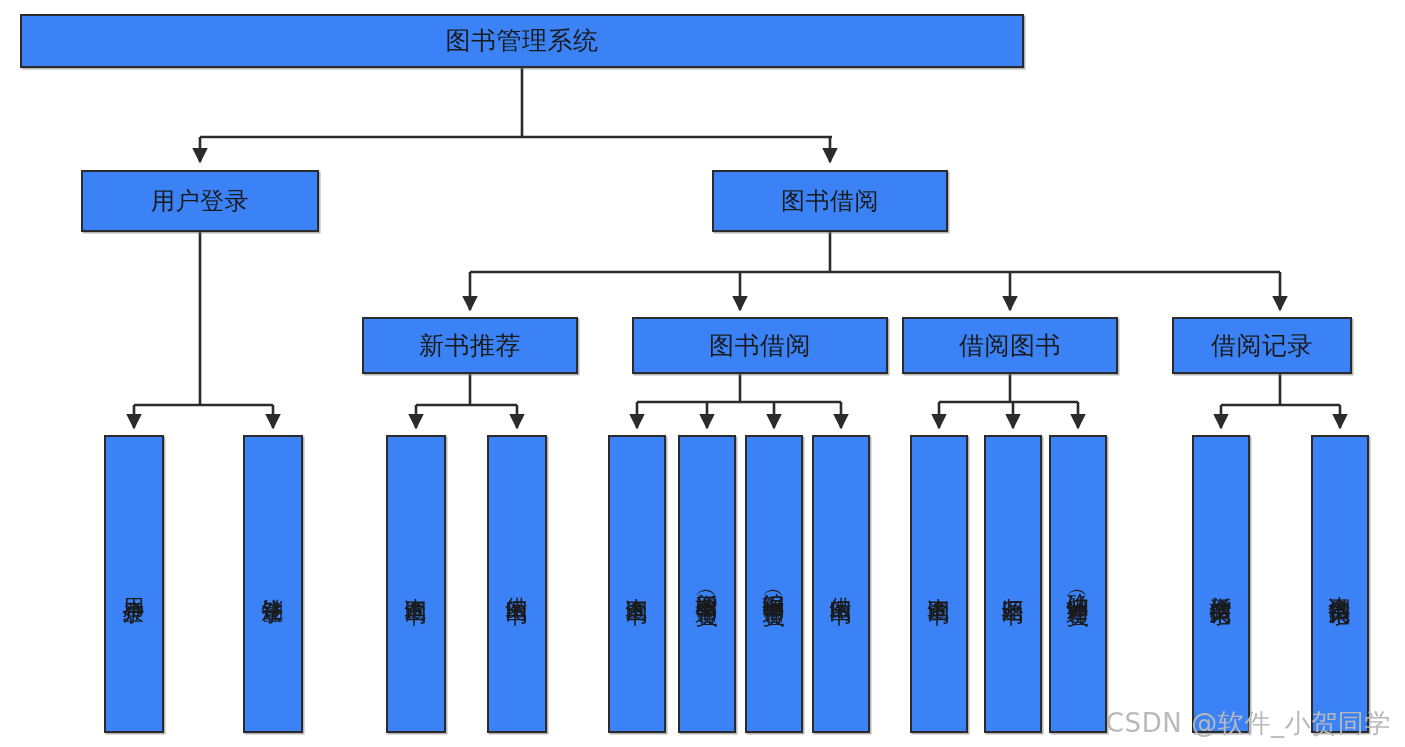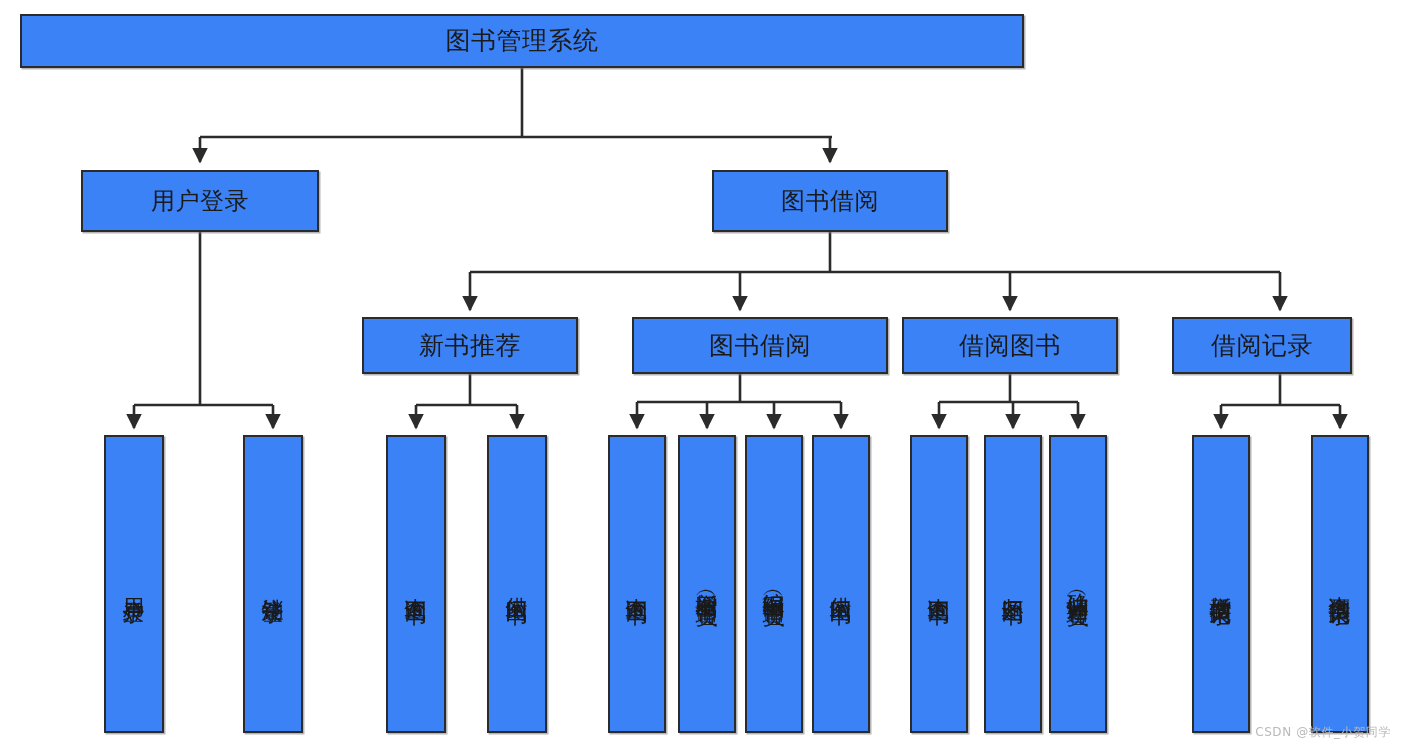--- a/index.html
+++ b/index.html
@@ -60,21 +60,21 @@
   }
   .root-node .lbl { font-size: 25px; }
   .l2-node  .lbl { font-size: 24px; }
   .l3-node  .lbl { font-size: 25px; }
   .leaf-node .lbl { font-size: 22px; }
 
   #watermark {
     position: absolute;
     right: 14px;
     bottom: 6px;
-    font-size: 12px;
+    font-size: 26px;
     color: #b9b9b9;
     letter-spacing: 0.6px;
     white-space: nowrap;
     font-family: "DejaVu Sans", "Liberation Sans", sans-serif;
   }
 </style>
 </head>
 <body>
 
 <div id="canvas">

